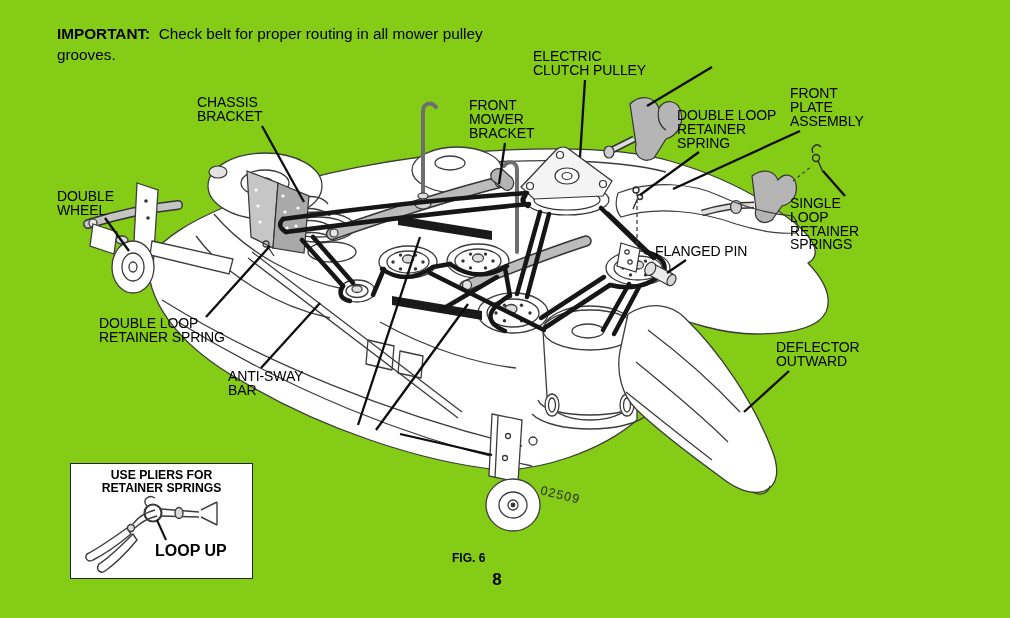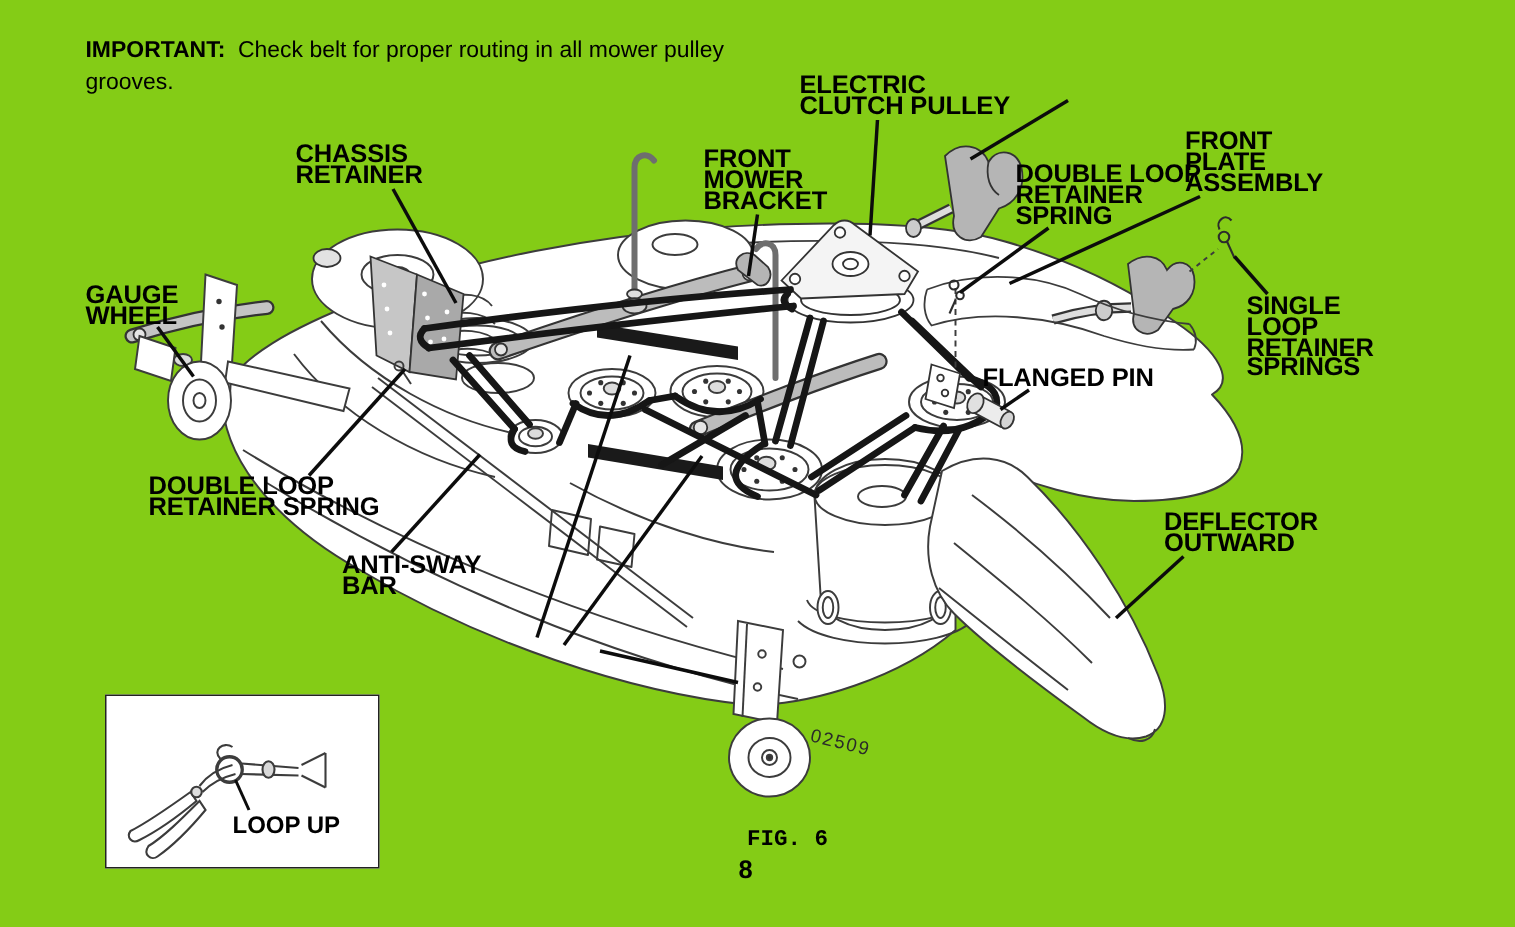--- a/index.html
+++ b/index.html
@@ -1,30 +1,30 @@
 <!DOCTYPE html>
 <html><head>
 <meta charset="utf-8">
 <style>
   html,body{margin:0;padding:0;background:#fff;}
   .page{position:relative;width:1010px;height:618px;background:#84cc16;overflow:hidden;
         font-family:"Liberation Sans",sans-serif;color:#000;}
   .diagram-svg{position:absolute;left:0;top:0;z-index:1;}
   .notice{position:absolute;left:57px;top:8px;width:445px;font-size:15.3px;line-height:21px;z-index:2;}
   .notice b{font-weight:700;}
-  .lbl{position:absolute;font-weight:700;font-size:17px;line-height:13.8px;white-space:pre-line;
+  .lbl{position:absolute;font-weight:400;font-size:14px;line-height:13.8px;white-space:pre-line;
        letter-spacing:-0.1px;z-index:2;}
   .inset{position:absolute;left:70px;top:463px;width:181px;height:114px;border:1.7px solid #222;
          background:#fff;z-index:3;}
   .inset-title{position:absolute;left:0;top:5px;width:100%;text-align:center;font-weight:700;
                font-size:12.2px;line-height:13.2px;white-space:pre-line;}
   .inset-svg{position:absolute;left:0;top:0;}
   .loop-up{position:absolute;left:84px;top:78px;font-weight:700;font-size:16px;white-space:nowrap;}
-  .figcap{position:absolute;left:452px;top:551px;width:100px;text-align:right;font-weight:700;
-          font-size:15px;z-index:2;font-family:Liberation Mono, monospace;}
+  .figcap{position:absolute;left:452px;top:551px;width:100px;text-align:left;font-weight:700;
+          font-size:12px;z-index:2;}
   .pagenum{position:absolute;left:447px;top:570px;width:100px;text-align:center;font-weight:700;
            font-size:17px;z-index:2;}
   .stamp{position:absolute;left:540px;top:488px;font-size:12.5px;letter-spacing:1.2px;color:#2a2a2a;
          transform:rotate(14deg);z-index:2;}
 </style>
 </head>
 <body>
 
 <div class="page">
 
@@ -326,35 +326,35 @@
       <path d="M376,430 L468,304"></path>
       <path d="M400,434 L492,455"></path>
       <path d="M789,371 L744,412"></path>
     </g>
   </svg>
 
   <p class="notice"><b>IMPORTANT:</b>&nbsp;
      <span>Check belt for proper routing in all mower pulley grooves.</span></p>
 
   <div class="lbl" style="left:197px;top:96px">CHASSIS
-RETAINER</div>
-  <div class="lbl" style="left:57px;top:190px">GAUGE
+BRACKET</div>
+  <div class="lbl" style="left:57px;top:190px">DOUBLE
 WHEEL</div>
   <div class="lbl" style="left:533px;top:50px">ELECTRIC
 CLUTCH PULLEY</div>
   <div class="lbl" style="left:469px;top:99px">FRONT
 MOWER
 BRACKET</div>
   <div class="lbl" style="left:790px;top:87px">FRONT
 PLATE
 ASSEMBLY</div>
   <div class="lbl" style="left:677px;top:109px">DOUBLE LOOP
 RETAINER
 SPRING</div>
-  <div class="lbl" style="left:831px;top:197px">SINGLE
+  <div class="lbl" style="left:790px;top:197px">SINGLE
 LOOP
 RETAINER
 SPRINGS</div>
   <div class="lbl" style="left:655px;top:245px">FLANGED PIN</div>
   <div class="lbl" style="left:99px;top:317px">DOUBLE LOOP
 RETAINER SPRING</div>
   <div class="lbl" style="left:228px;top:370px">ANTI-SWAY
 BAR</div>
   <div class="lbl" style="left:776px;top:341px">DEFLECTOR
 OUTWARD</div>
@@ -371,20 +371,22 @@
         <circle cx="82" cy="49" r="8.5" stroke-width="2.2"></circle>
         <path d="M76,42 C70,36 78,30 84,34"></path>
         <path d="M62,60 C68,52 76,48 84,46"></path>
         <path d="M64,64 C70,58 78,54 86,52"></path>
         <path d="M56,64 C42,74 28,84 16,90 C13,94 17,99 22,96 C34,90 48,80 60,70 Z" fill="#fff"></path>
         <path d="M62,70 C50,82 38,94 28,100 C24,106 30,110 34,107 C44,100 56,88 66,76 Z" fill="#fff"></path>
         <circle cx="60" cy="64" r="3.5" fill="#ddd"></circle>
         <path d="M86,56 L95,76" stroke="#0c0c0c" stroke-width="2"></path>
       </g>
     </svg>
+    <div class="inset-title">USE PLIERS FOR
+RETAINER SPRINGS</div>
     <div class="loop-up">LOOP UP</div>
   </div>
 
   <div class="stamp">02509</div>
   <div class="figcap">FIG. 6</div>
   <div class="pagenum">8</div>
 
 </div>
 
 </body></html>

